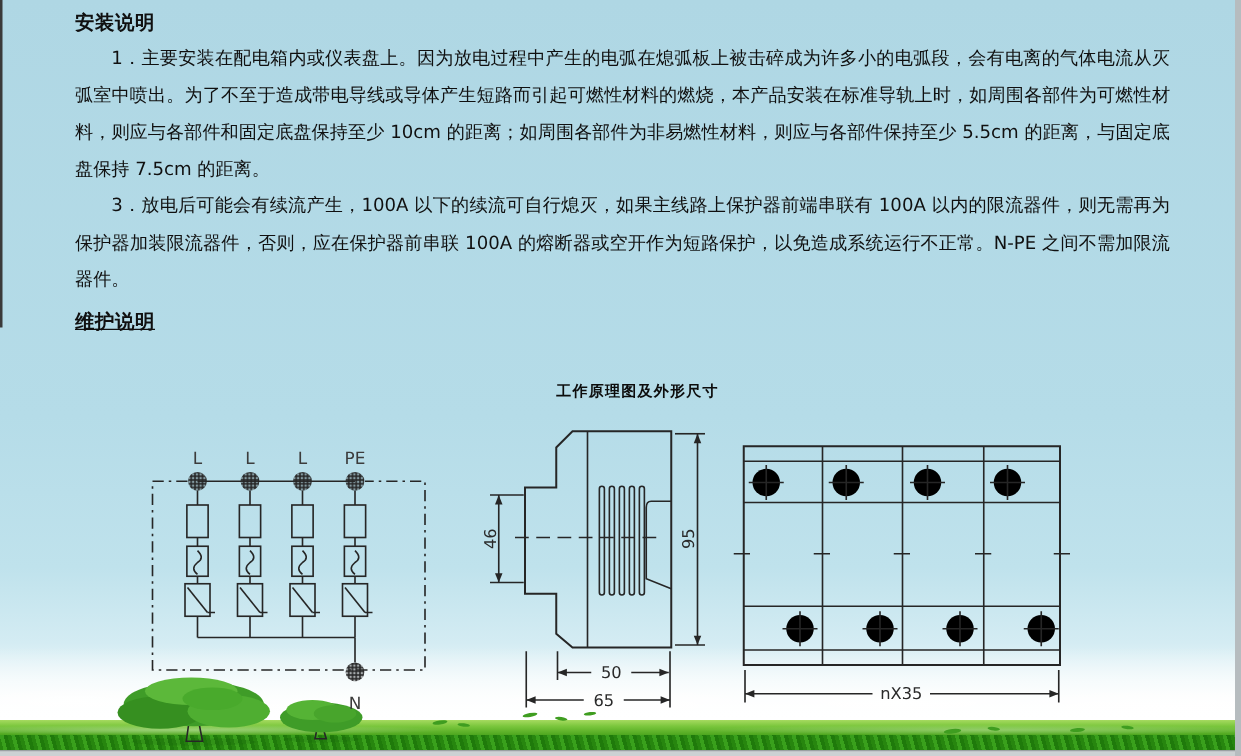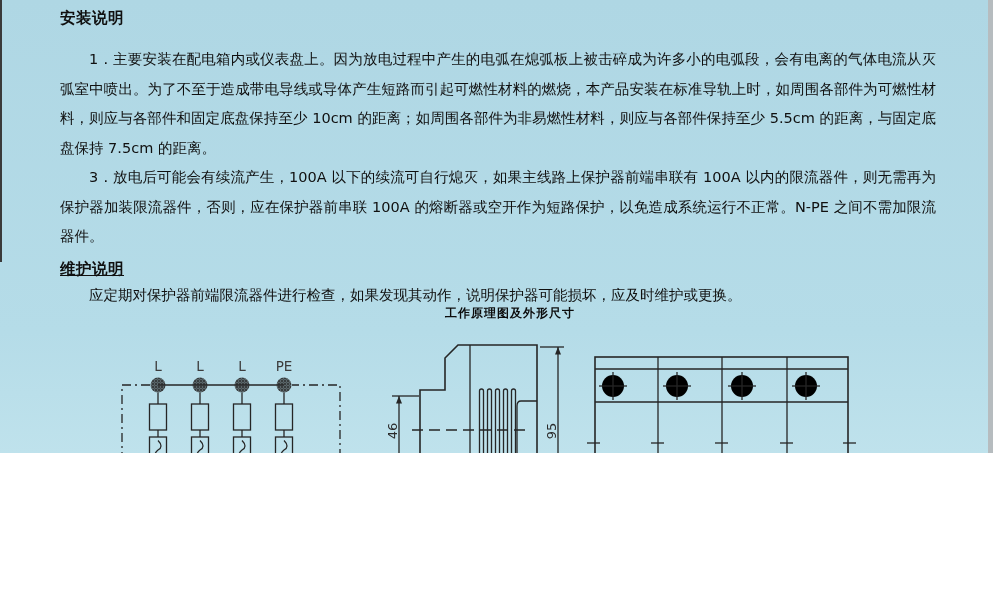--- a/index.html
+++ b/index.html
@@ -1,17 +1,17 @@
 <!DOCTYPE html>
 <html><head>
 <meta charset="utf-8">
 <style>
   html,body{margin:0;padding:0;}
   body{width:993px;height:605px;overflow:hidden;font-family:"DejaVu Sans","Liberation Sans",sans-serif;}
-  .page{position:relative;width:993px;height:453px;background:#c4b5fd;overflow:hidden;}
+  .page{position:relative;width:993px;height:605px;background:#c4b5fd;overflow:hidden;}
   .sky{position:absolute;left:0;top:0;width:993px;height:605px;
        background:linear-gradient(180deg,#afd7e4 0%,#b5dce8 55%,#bfe2ec 75%,#d4ecf3 85%,#eef8fa 90%,#ffffff 95%);}
   .clouds{position:absolute;left:0;top:518px;width:988px;height:62px;
        background:
         radial-gradient(130px 16px at 6% 70%,rgba(255,255,255,.85),transparent 70%),
         radial-gradient(170px 18px at 26% 80%,rgba(255,255,255,.95),transparent 70%),
         radial-gradient(210px 20px at 50% 75%,rgba(255,255,255,.9),transparent 70%),
         radial-gradient(180px 16px at 73% 72%,rgba(255,255,255,.95),transparent 70%),
         radial-gradient(230px 22px at 94% 78%,rgba(255,255,255,.95),transparent 70%),
         linear-gradient(180deg,rgba(255,255,255,0) 0%,rgba(255,255,255,.75) 65%,#ffffff 100%);}
@@ -23,21 +23,21 @@
   .tufts{position:absolute;left:0;top:588px;width:993px;height:13px;
        background:repeating-linear-gradient(75deg,#27860f 0 3px,#39a01c 3px 6px,#1f7a0b 6px 9px);}
   .edge-bottom{position:absolute;left:0;top:600px;width:993px;height:5px;background:#ccd1d3;border-top:1px solid #9aa0a2;}
   .edge-right{position:absolute;left:988px;top:0;width:5px;height:605px;background:#b6bcbf;}
   .edge-left{position:absolute;left:0;top:0;width:2px;height:262px;background:#3a3a3a;}
 
   .content{position:absolute;left:60px;top:6px;width:876px;color:#101010;}
   .content h2{margin:0;font-size:15.5px;font-weight:bold;line-height:24px;letter-spacing:.5px;}
   .content p{margin:0;font-size:14.5px;line-height:29.5px;text-align:justify;text-indent:2em;}
   .content .h-maintain{margin-top:5px;text-decoration:underline;}
-  .content .p-first{margin-top:15px;}
+  .content .p-first{margin-top:3px;}
 
   .figure-title{position:absolute;left:510px;top:305px;transform:translateX(-50%);
        font-size:12px;font-weight:bold;color:#0c0c0c;letter-spacing:1px;white-space:nowrap;}
 
   svg{position:absolute;overflow:visible;}
   svg line, svg path, svg rect{stroke:#262626;stroke-width:1.3;fill:none;}
   svg rect.part{fill:none;}
   svg text{font-family:"DejaVu Sans","Liberation Sans",sans-serif;fill:#3c3c3c;stroke:none;}
   svg .dim-label{fill:#2a2a2a;font-size:13px;}
   svg .arrow{fill:#262626;stroke:none;}
@@ -84,21 +84,20 @@
       <ellipse cx="862" cy="584" rx="6" ry="1.6" transform="rotate(-5 862 584)"></ellipse>
       <ellipse cx="902" cy="582" rx="5" ry="1.4" transform="rotate(6 902 582)"></ellipse>
     </g>
   </svg>
 
   <div class="content">
     <h2>安装说明</h2>
     <p class="p-first">1．主要安装在配电箱内或仪表盘上。因为放电过程中产生的电弧在熄弧板上被击碎成为许多小的电弧段，会有电离的气体电流从灭弧室中喷出。为了不至于造成带电导线或导体产生短路而引起可燃性材料的燃烧，本产品安装在标准导轨上时，如周围各部件为可燃性材料，则应与各部件和固定底盘保持至少 10cm 的距离；如周围各部件为非易燃性材料，则应与各部件保持至少 5.5cm 的距离，与固定底盘保持 7.5cm 的距离。</p>
     <p>3．放电后可能会有续流产生，100A 以下的续流可自行熄灭，如果主线路上保护器前端串联有 100A 以内的限流器件，则无需再为保护器加装限流器件，否则，应在保护器前串联 100A 的熔断器或空开作为短路保护，以免造成系统运行不正常。N-PE 之间不需加限流器件。</p>
     <h2 class="h-maintain">维护说明</h2>
-    <p>应定期对保护器前端限流器件进行检查，如果发现其动作，说明保护器可能损坏，应及时维护或更换。</p>
   </div>
 
   <div class="figure-title">工作原理图及外形尺寸</div>
 
   <svg style="left:110px;top:348px;" width="250" height="235" viewBox="110 348 250 235">
     <defs>
       <pattern id="dotfill" width="3" height="3" patternUnits="userSpaceOnUse">
         <rect width="3" height="3" fill="#c9e4ec" stroke="none"></rect>
         <circle cx="1.5" cy="1.5" r="0.55" fill="#333" stroke="none"></circle>
       </pattern>

